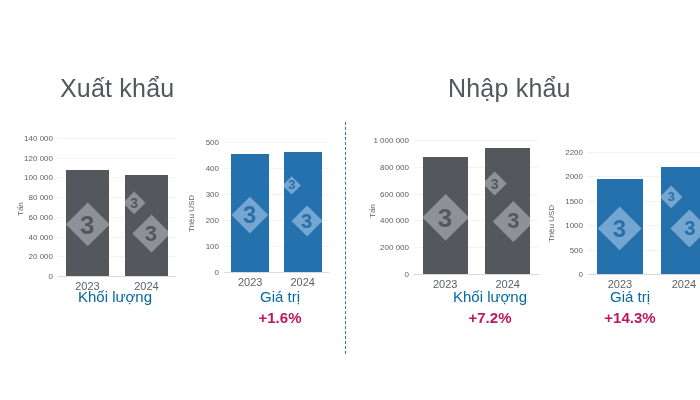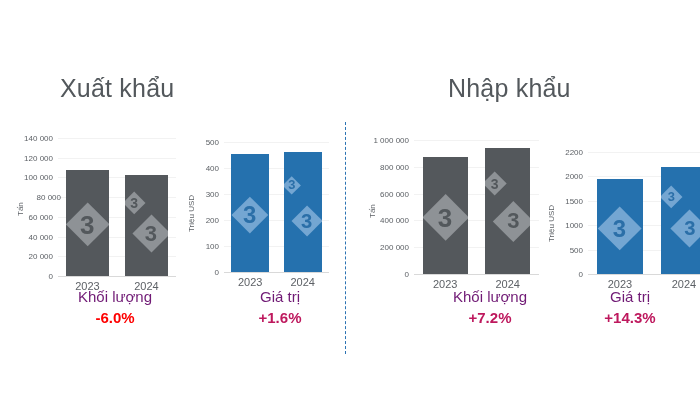--- a/index.html
+++ b/index.html
@@ -97,21 +97,21 @@
   .wm.blue{background:#74a6d2;color:#2b6fa8;}
 
   
   .caption{
     position:absolute;
     text-align:center;
     white-space:nowrap;
   }
   .caption .cap-label{
     font-size:15px;
-    color:#701a75;
+    color:#0369a1;
     display:block;
     line-height:19px;
   }
   .caption .cap-value{
     font-size:15px;
     font-weight:bold;
     display:block;
     line-height:20px;
     margin-top:2px;
   }
@@ -132,21 +132,21 @@
   <div class="chart" id="chart-0" style="left: 8px; top: 130px; width: 174px; height: 168px;">
       <div class="axis-title" style="left: 8px; top: 86px;">Tấn</div>
       <div class="ytick" style="left: 0px; width: 45px; top: 146px;">0</div>
       <div class="gridline" style="left: 50px; top: 126.286px; width: 118px;"></div>
       <div class="ytick" style="left: 0px; width: 45px; top: 126.286px;">20 000</div>
       <div class="gridline" style="left: 50px; top: 106.571px; width: 118px;"></div>
       <div class="ytick" style="left: 0px; width: 45px; top: 106.571px;">40 000</div>
       <div class="gridline" style="left: 50px; top: 86.8571px; width: 118px;"></div>
       <div class="ytick" style="left: 0px; width: 45px; top: 86.8571px;">60 000</div>
       <div class="gridline" style="left: 50px; top: 67.1429px; width: 118px;"></div>
-      <div class="ytick" style="left: 8px; width: 45px; top: 67.1429px;">80 000</div>
+      <div class="ytick" style="left: 0px; width: 45px; top: 67.1429px;">80 000</div>
       <div class="gridline" style="left: 50px; top: 47.4286px; width: 118px;"></div>
       <div class="ytick" style="left: 0px; width: 45px; top: 47.4286px;">100 000</div>
       <div class="gridline" style="left: 50px; top: 27.7143px; width: 118px;"></div>
       <div class="ytick" style="left: 0px; width: 45px; top: 27.7143px;">120 000</div>
       <div class="gridline" style="left: 50px; top: 8px; width: 118px;"></div>
       <div class="ytick" style="left: 0px; width: 45px; top: 8px;">140 000</div>
       <div class="baseline" style="left: 50px; top: 146px; width: 118px;"></div>
       <div class="bar dark" style="left: 58.26px; top: 39.5429px; width: 42.48px; height: 106.457px;"></div>
       <div class="xtick" style="left: 50px; width: 59px; top: 150px;">2023</div>
       <div class="bar dark" style="left: 117.26px; top: 45.4571px; width: 42.48px; height: 100.543px;"></div>
@@ -265,21 +265,20 @@
       </div>
       <div class="wm-layer" style="left: 120.96px; top: 24.64px; width: 46.08px; height: 107.36px;">
         <div class="wm blue" style="width: 26.9793px; height: 26.9793px; left: 15.08px; top: 48.7792px; font-size: 20.24px;">
           <span>3</span>
         </div>
       </div>
     </div>
 
   <div class="caption" id="caption-0" style="left: 20px; top: 287px; width: 190px;">
     <span class="cap-label">Khối lượng</span>
-    <span class="cap-value neg">-6.0%</span>
   </div>
   <div class="caption" id="caption-1" style="left: 205px; top: 287px; width: 150px;">
     <span class="cap-label">Giá trị</span>
     <span class="cap-value pos">+1.6%</span>
   </div>
   <div class="caption" id="caption-2" style="left: 395px; top: 287px; width: 190px;">
     <span class="cap-label">Khối lượng</span>
     <span class="cap-value pos">+7.2%</span>
   </div>
   <div class="caption" id="caption-3" style="left: 560px; top: 287px; width: 140px;">

